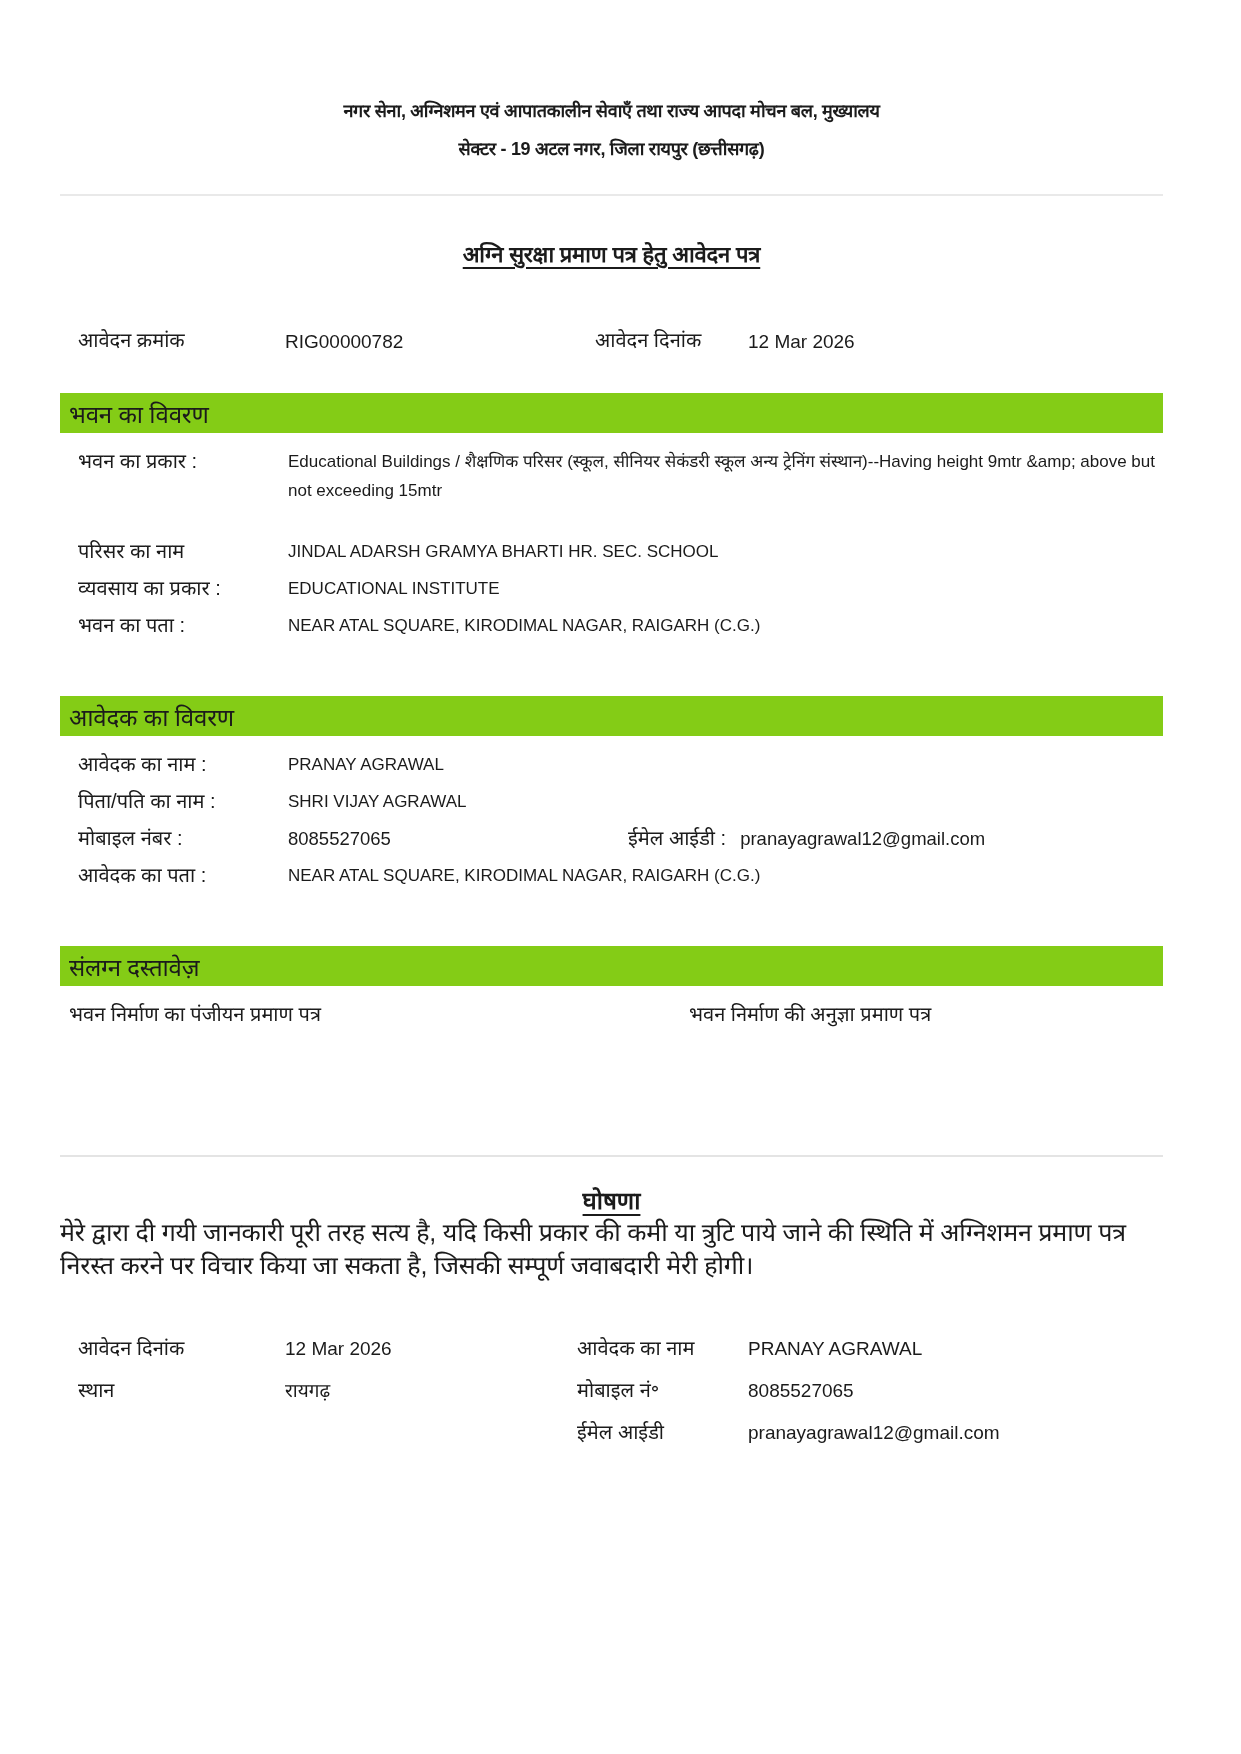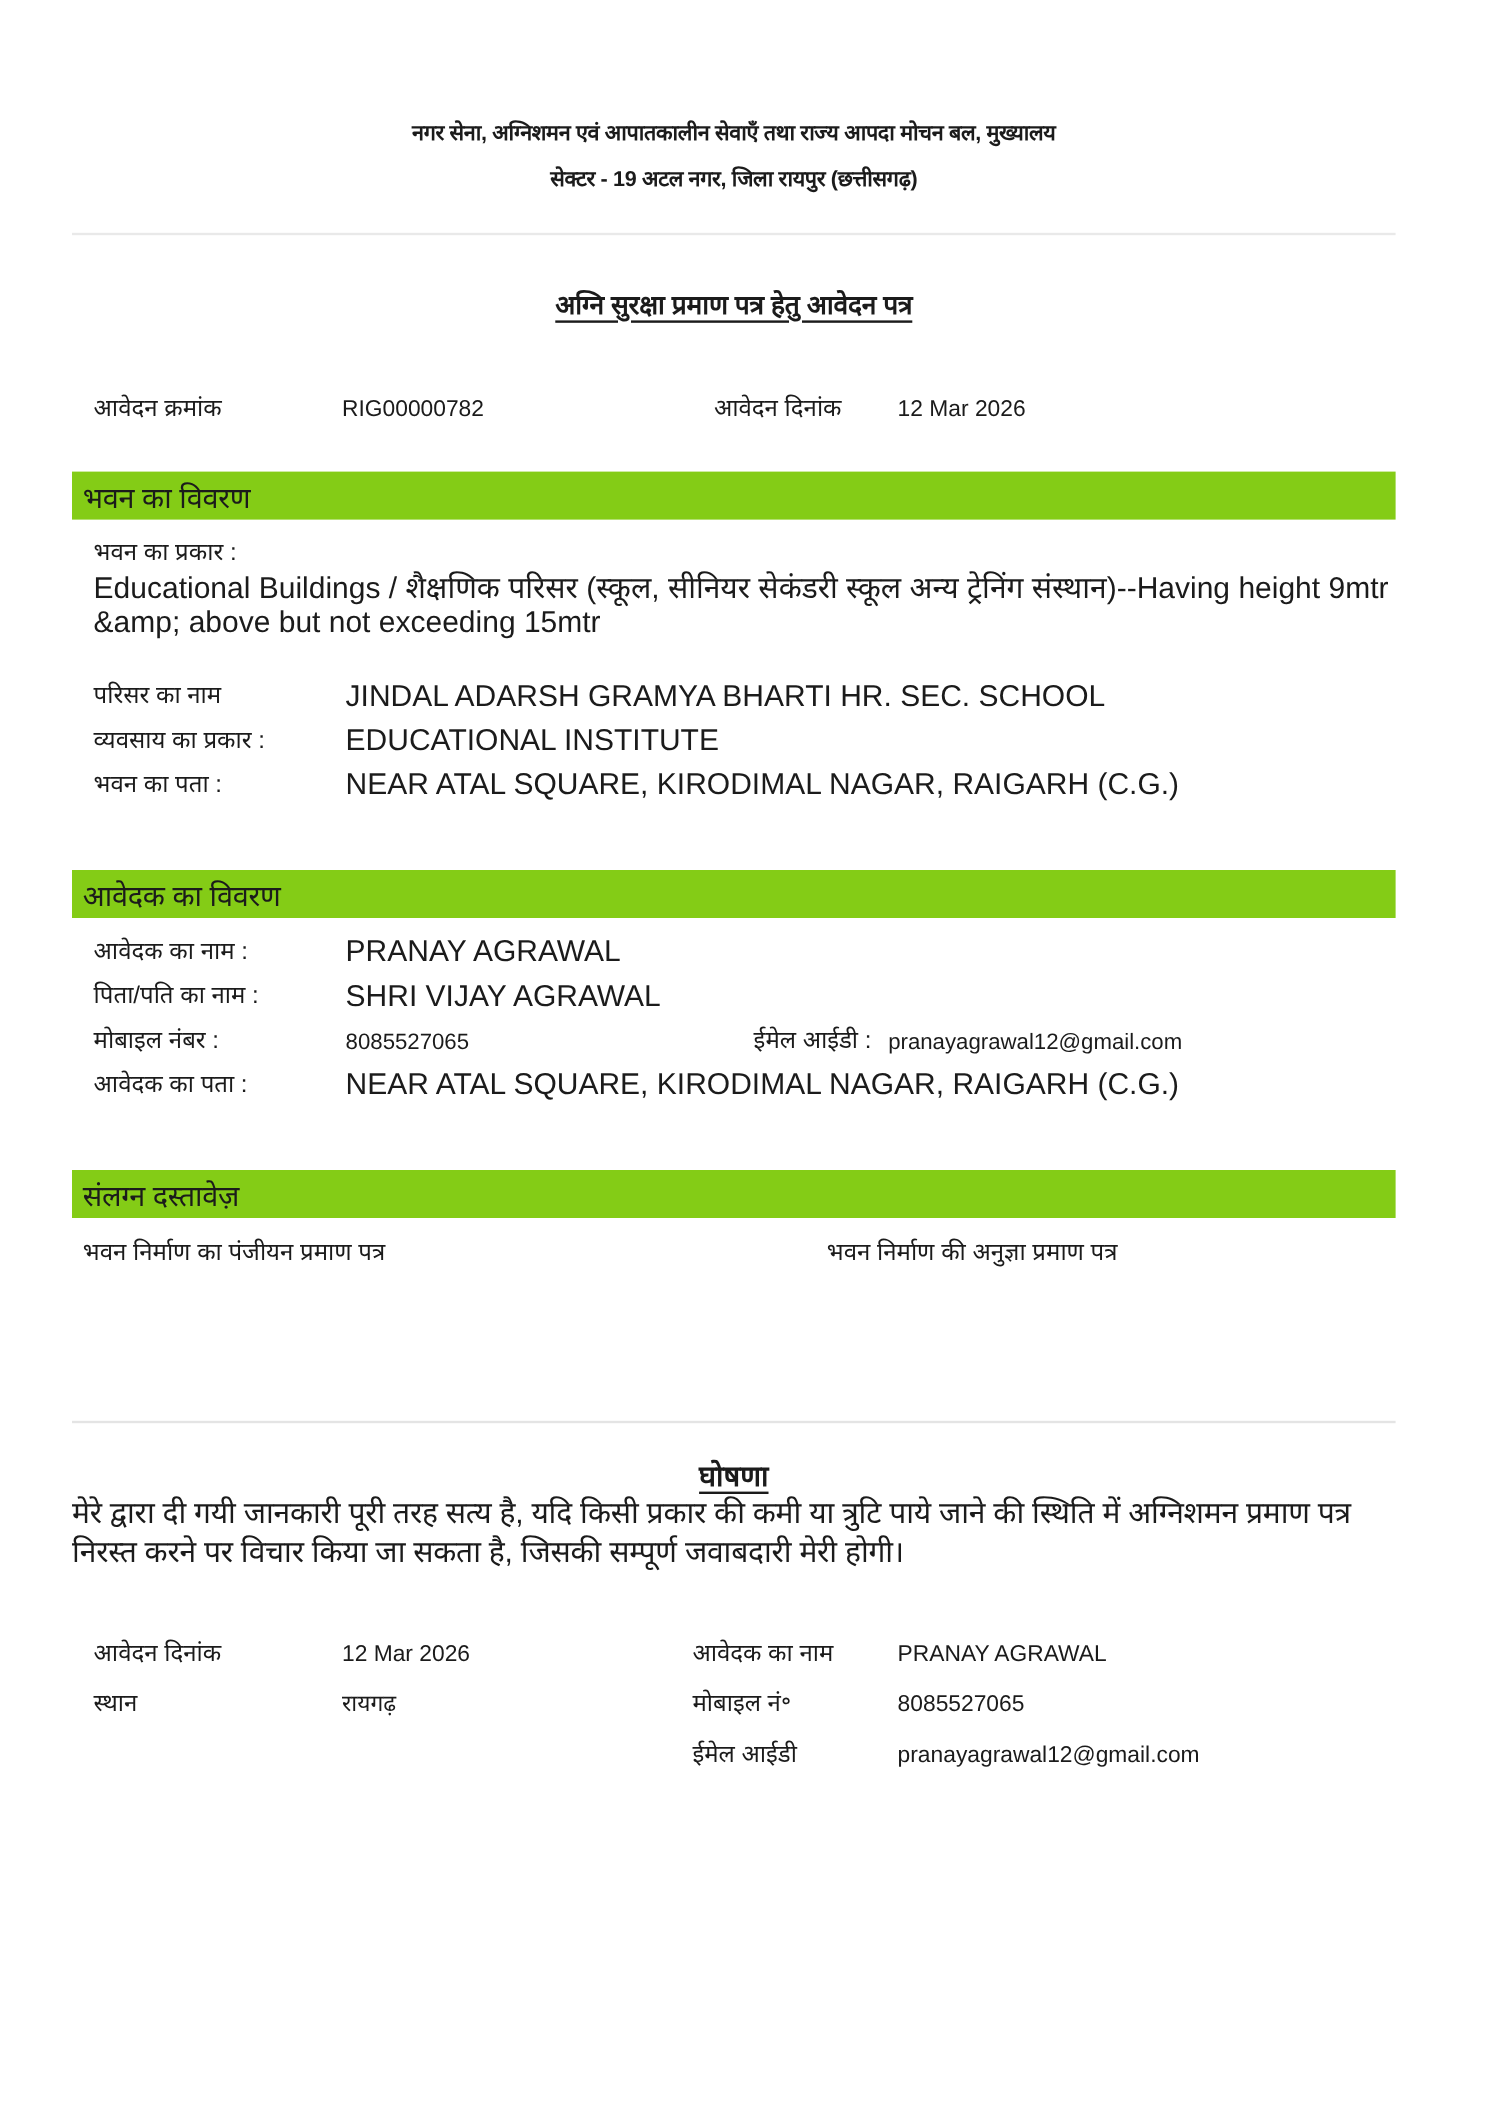--- a/index.html
+++ b/index.html
@@ -65,22 +65,22 @@
   .rows { margin-top: 14px; }
   .kv-row {
     display: flex;
     align-items: flex-start;
     padding-left: 18px;
     font-size: 20px;
     line-height: 29px;
     margin-bottom: 8px;
   }
   .kv-row .lbl { width: 210px; flex: none; }
-  .kv-row .val { flex: 1; font-size: 25px; line-height: 29px; }
-  .kv-row.tall { margin-bottom: 32px; flex-direction: column; }
+  .kv-row .val { flex: 1; font-size: 17px; line-height: 29px; }
+  .kv-row.tall { margin-bottom: 32px; }
   .kv-row .val-mid { width: 340px; flex: none; font-size: 18.5px; }
   .kv-row .lbl-email { flex: none; padding-right: 14px; }
   .kv-row .val-email { font-size: 18.5px; }
   
   .attach-row {
     display: flex;
     padding-left: 9px;
     margin-top: 14px;
     font-size: 20px;
     gap: 48px;

